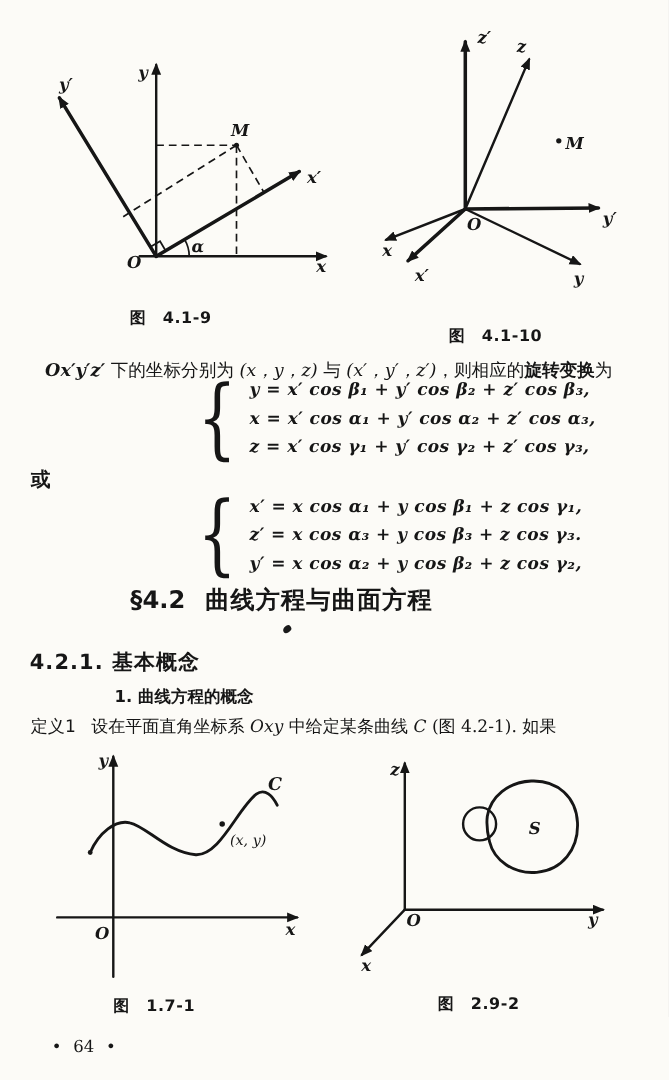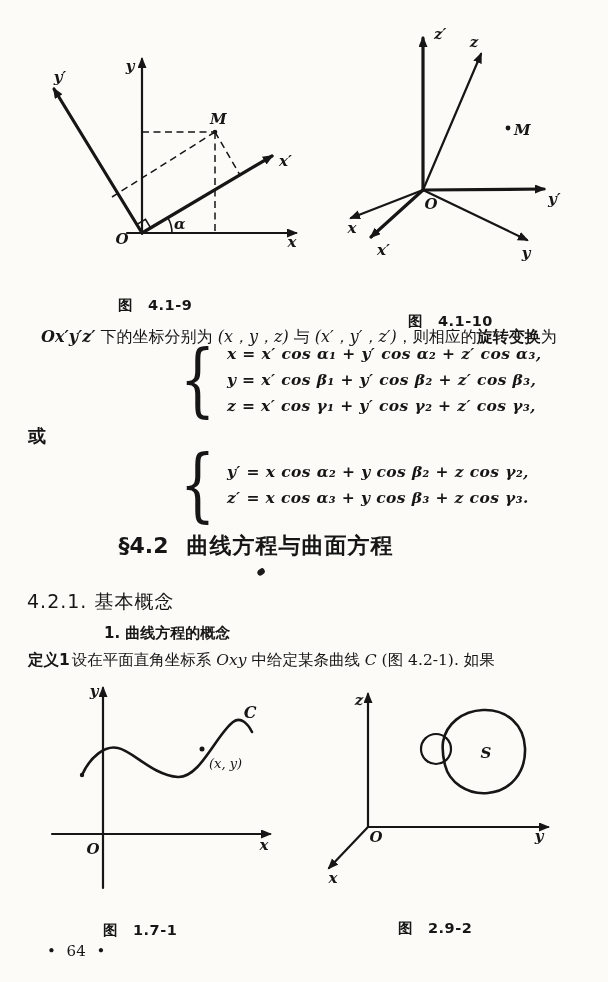--- a/index.html
+++ b/index.html
@@ -12,42 +12,42 @@
   svg{position:absolute;overflow:visible;}
   
   .ax{stroke:#161616;stroke-width:2.2;stroke-linecap:round;}
   .thick{stroke-width:3.2;}
   .dash{stroke:#161616;stroke-width:1.5;stroke-dasharray:7 4.5;fill:none;}
   .thin{stroke:#161616;stroke-width:1.6;fill:none;}
   .crv{stroke:#161616;stroke-width:2.6;fill:none;stroke-linecap:round;}
   .lab{font:italic bold 15px "DejaVu Serif","Liberation Serif",serif;fill:#161616;}
   .lab-sm{font:italic 13px "DejaVu Serif","Liberation Serif",serif;fill:#161616;}
   
-  .cap{position:absolute;font:bold 14.5px "DejaVu Sans","Liberation Sans",sans-serif;letter-spacing:.5px;margin-top:16px;}
+  .cap{position:absolute;font:bold 14.5px "DejaVu Sans","Liberation Sans",sans-serif;letter-spacing:.5px;}
   .intro{left:28px;top:313px;width:560px;font-size:16px;line-height:1.4;}
   .math{font-style:italic;}
   .bmath{font-style:italic;font-weight:bold;}
   .cjkbold{font-weight:bold;}
   .eq-block{position:absolute;display:flex;align-items:center;}
   .eq-brace{font-size:80px;line-height:76px;font-weight:400;transform:scaleX(.7);transform-origin:center;
             font-family:"DejaVu Serif","Liberation Serif",serif;}
   .eq-lines{margin-left:4px;}
   .eq-lines div{font-style:italic;font-weight:600;font-size:15.5px;line-height:26px;letter-spacing:.4px;white-space:pre;}
   .or-word{left:28px;top:424px;font-size:18px;font-weight:bold;font-family:"DejaVu Sans","Liberation Sans",sans-serif;}
   .section-heading{left:0;top:531px;width:512px;text-align:center;font-size:22px;font-weight:bold;
                    font-family:"DejaVu Sans","Liberation Sans",sans-serif;letter-spacing:1px;}
   .section-heading .num{letter-spacing:0;margin-right:18px;}
   .smudge{position:absolute;left:257px;top:569px;width:8px;height:6px;background:#1a1a1a;
           border-radius:60% 40% 50% 50%;transform:rotate(-35deg);}
-  .subsection{left:27px;top:589px;font-size:19px;font-weight:400;letter-spacing:1px;
+  .subsection{left:27px;top:589px;font-size:19px;font-weight:700;letter-spacing:1px;
               font-family:"DejaVu Sans","Liberation Sans",sans-serif;}
   .list-item{left:56px;top:624px;font-size:15px;font-weight:bold;
              font-family:"DejaVu Sans","Liberation Sans",sans-serif;margin-left:48px;}
   .definition{left:28px;top:650px;width:565px;font-size:15.5px;line-height:1.4;}
-  .definition .dlabel{font-weight:bold;font-family:"DejaVu Sans","Liberation Sans",sans-serif;margin-right:2px;}
+  .definition .dlabel{font-weight:normal;font-family:"DejaVu Sans","Liberation Sans",sans-serif;margin-right:14px;}
   .pagenum{left:47px;top:942px;font-size:15px;font-weight:normal;word-spacing:6px;}
 </style>
 </head>
 <body>
 
 <div class="page">
 
   <svg style="left:20px;top:35px" width="290" height="235" viewBox="0 0 290 235">
     <defs>
       <marker id="ar1" markerUnits="userSpaceOnUse" markerWidth="12" markerHeight="10" refX="9" refY="4.5" orient="auto">
@@ -103,33 +103,34 @@
     <text x="67" y="247" text-anchor="start" class="lab">x′</text>
     <text x="121" y="201" text-anchor="middle" class="lab">O</text>
   </svg>
   <div class="cap" style="left:408px;top:296px">图　4.1-10</div>
 
   <p class="abs intro" style="margin:13px"><span class="bmath">Ox′y′z′</span><span> 下的坐标分别为 </span><span class="math">(x，y，z)</span><span> 与 </span><span class="math">(x′，y′，z′)</span><span>，则相应的</span><span class="cjkbold">旋转变换</span><span>为</span></p>
 
   <div class="eq-block" style="left:172px;top:341px">
     <span class="eq-brace">{</span>
     <div class="eq-lines">
+      <div>y = x′ cos β₁ + y′ cos β₂ + z′ cos β₃,</div>
       <div>x = x′ cos α₁ + y′ cos α₂ + z′ cos α₃,</div>
-      <div>y = x′ cos β₁ + y′ cos β₂ + z′ cos β₃,</div>
       <div>z = x′ cos γ₁ + y′ cos γ₂ + z′ cos γ₃,</div>
     </div>
   </div>
 
   <div class="abs or-word">或</div>
 
   <div class="eq-block" style="left:172px;top:447px">
     <span class="eq-brace">{</span>
     <div class="eq-lines">
+      <div>x′ = x cos α₁ + y cos β₁ + z cos γ₁,</div>
+      <div>z′ = x cos α₃ + y cos β₃ + z cos γ₃.</div>
       <div>y′ = x cos α₂ + y cos β₂ + z cos γ₂,</div>
-      <div>z′ = x cos α₃ + y cos β₃ + z cos γ₃.</div>
     </div>
   </div>
 
   <h2 class="abs section-heading" style="margin:0"><span class="num">§4.2</span><span>曲线方程与曲面方程</span></h2>
   <div class="smudge"></div>
 
   <h3 class="abs subsection" style="margin:0">4.2.1. 基本概念</h3>
   <div class="abs list-item">1. 曲线方程的概念</div>
 
   <p class="abs definition" style="margin:0"><span class="dlabel">定义1</span><span>设在平面直角坐标系 </span><span class="math">Oxy</span><span> 中给定某条曲线 </span><span class="math">C</span><span> (图 4.2-1). 如果</span></p>

